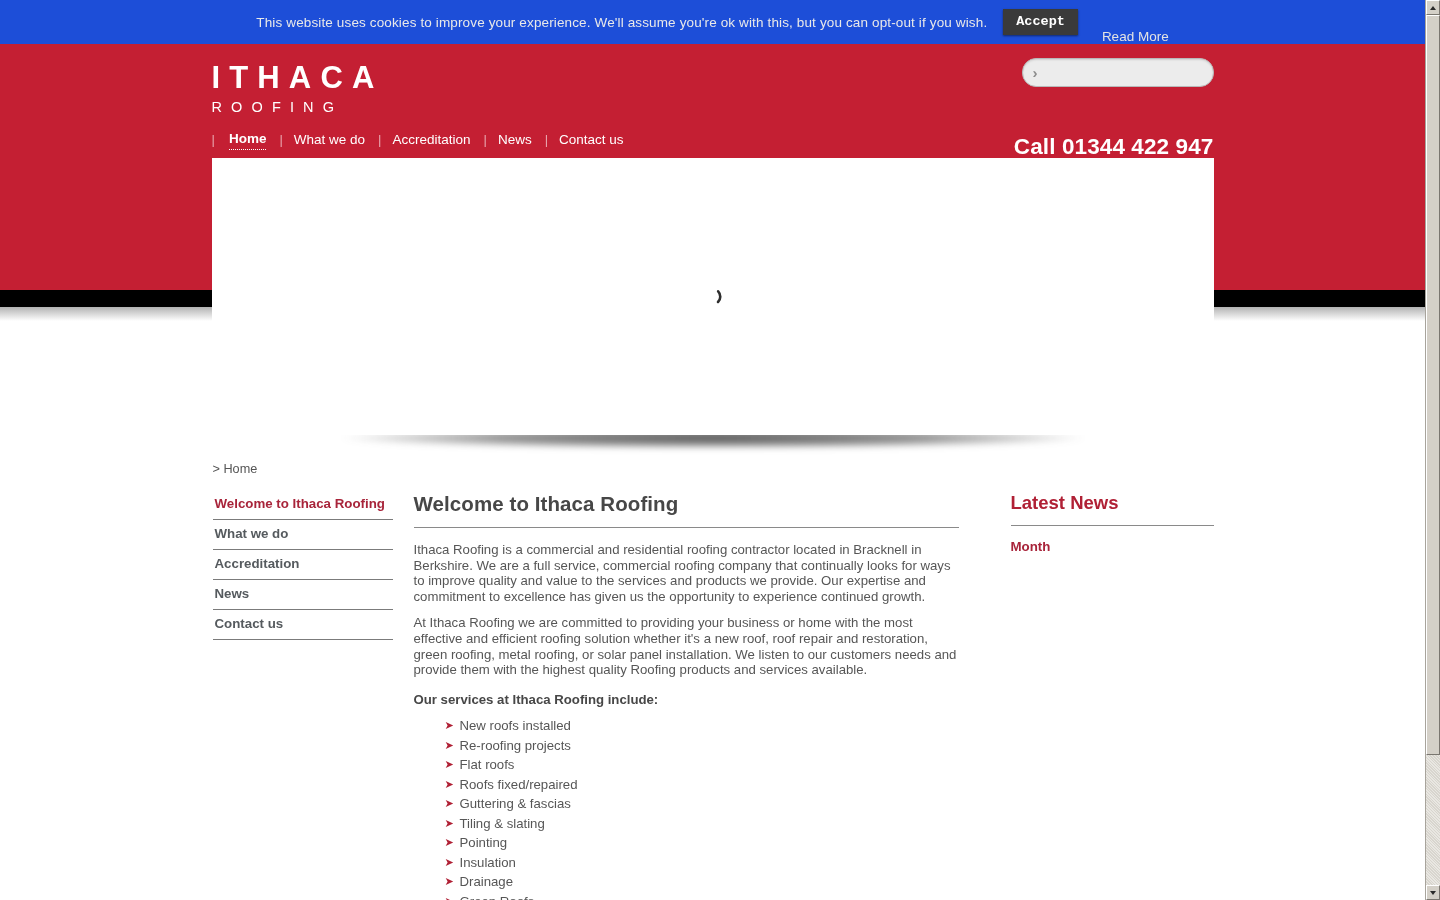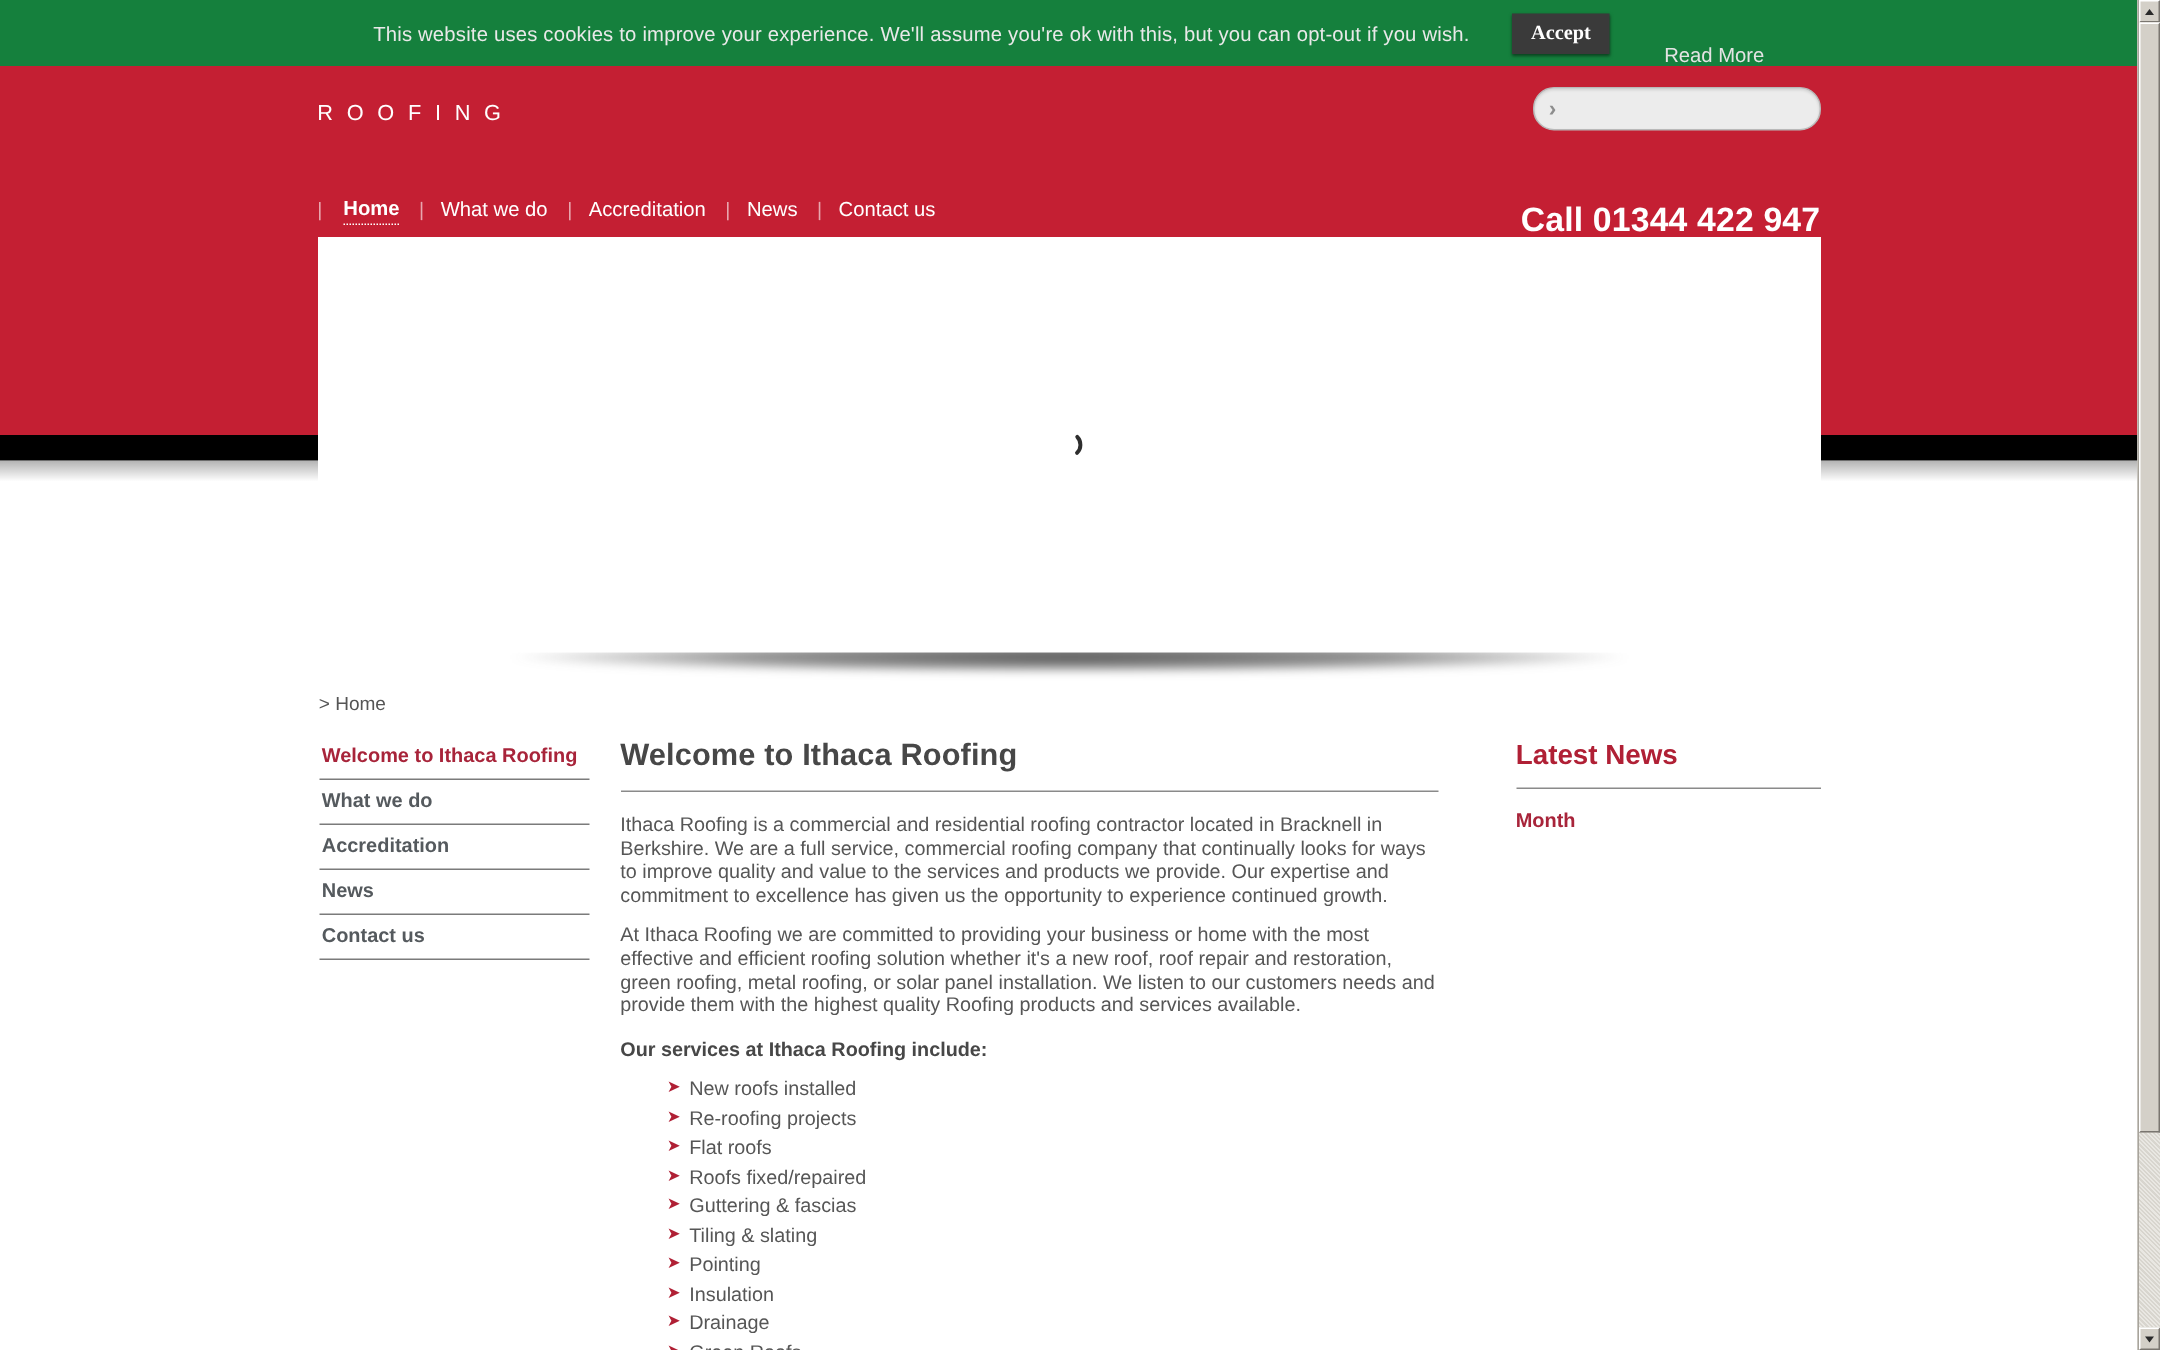--- a/index.html
+++ b/index.html
@@ -19,43 +19,43 @@
     width: 1425px;
     height: 900px;
     overflow: hidden;
     background: #ffffff;
   }
 
   
   .cookie-bar {
     position: relative;
     height: 44px;
-    background: #15803d;
+    background: #1d4ed8;
     display: flex;
     align-items: center;
     justify-content: center;
-    gap: 16px;
+    gap: 4px;
     z-index: 40;
   }
   .cookie-text {
     color: #e9e9e9;
     font-size: 13.5px;
     letter-spacing: 0.01em;
     white-space: nowrap;
   }
   .cookie-accept {
     margin-left: 12px;
     background: #3a3a3a;
     color: #ffffff;
     font-size: 13.5px;
     font-weight: bold;
     padding: 5px 13px 6px;
     border: none;
     cursor: pointer;
-    font-family: Liberation Serif, serif;
+    font-family: Liberation Mono, monospace;
     box-shadow: 0 1px 2px rgba(0,0,0,.5);
   }
   .cookie-readmore {
     margin-left: 20px;
     color: #e3e3e3;
     font-size: 13.5px;
     text-decoration: none;
     cursor: pointer;
     margin-top: 28px;
   }
@@ -404,20 +404,21 @@
     <a class="cookie-readmore">Read More</a>
   </div>
 
   <div class="black-band"></div>
   <div class="black-band-shadow"></div>
 
   <div class="header-band">
     <div class="header-inner">
 
       <div class="logo">
+        <div class="logo-main">ITHACA</div>
         <div class="logo-sub">ROOFING</div>
       </div>
 
       <nav class="topnav">
         <span class="navsep first">|</span>
         <a class="active">Home</a>
         <span class="navsep">|</span>
         <a>What we do</a>
         <span class="navsep">|</span>
         <a>Accreditation</a>

